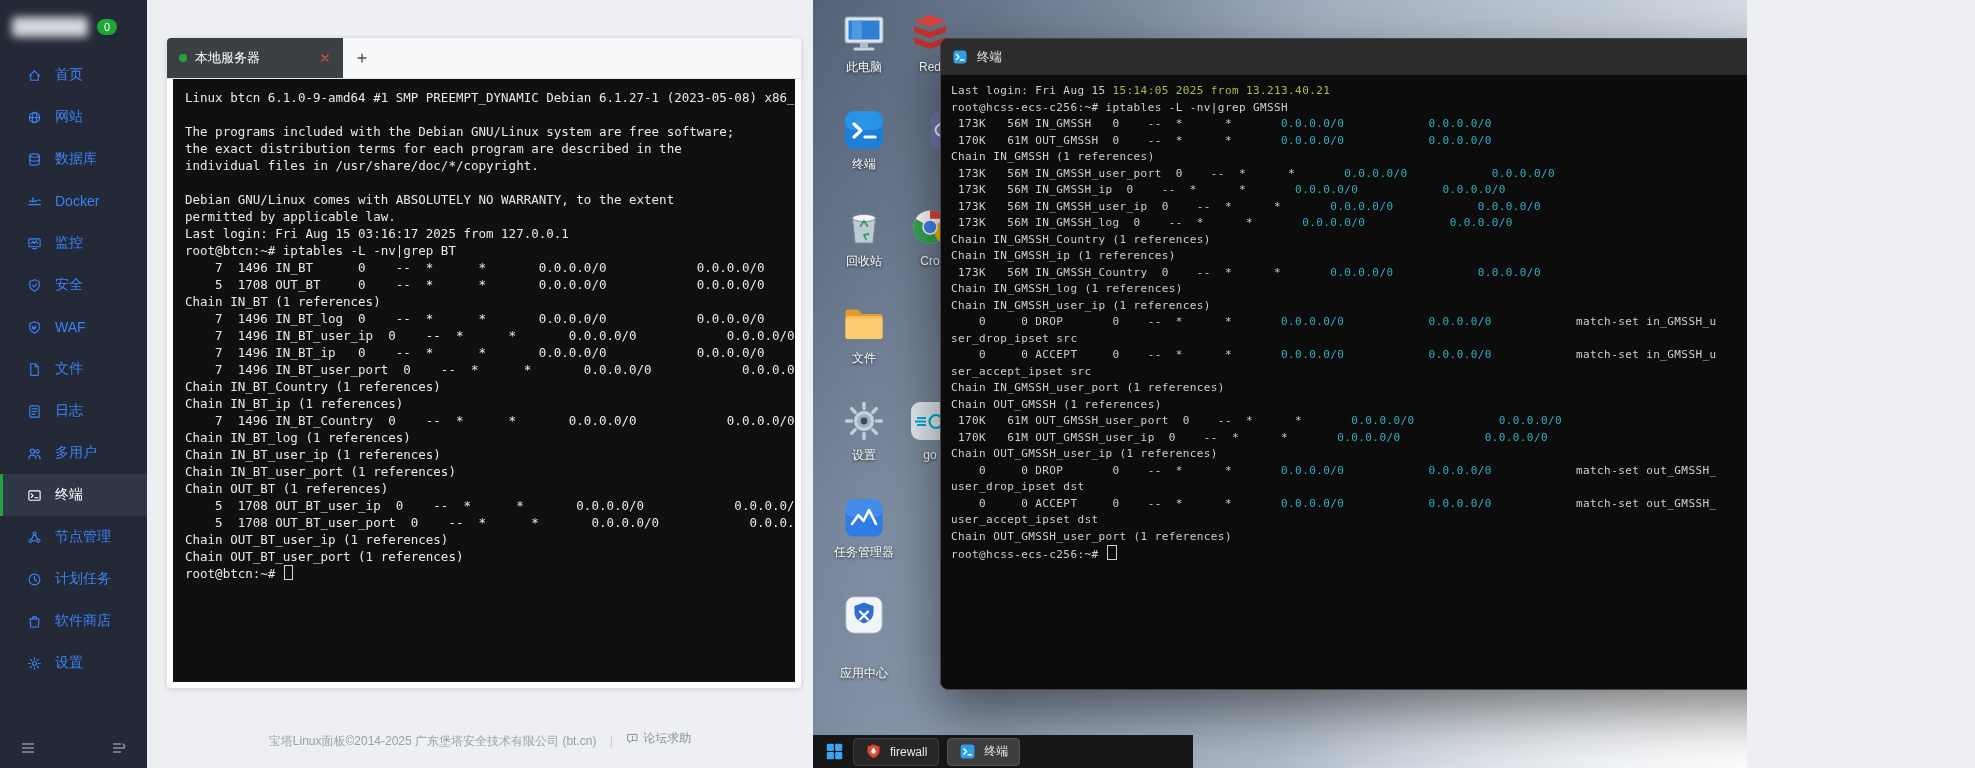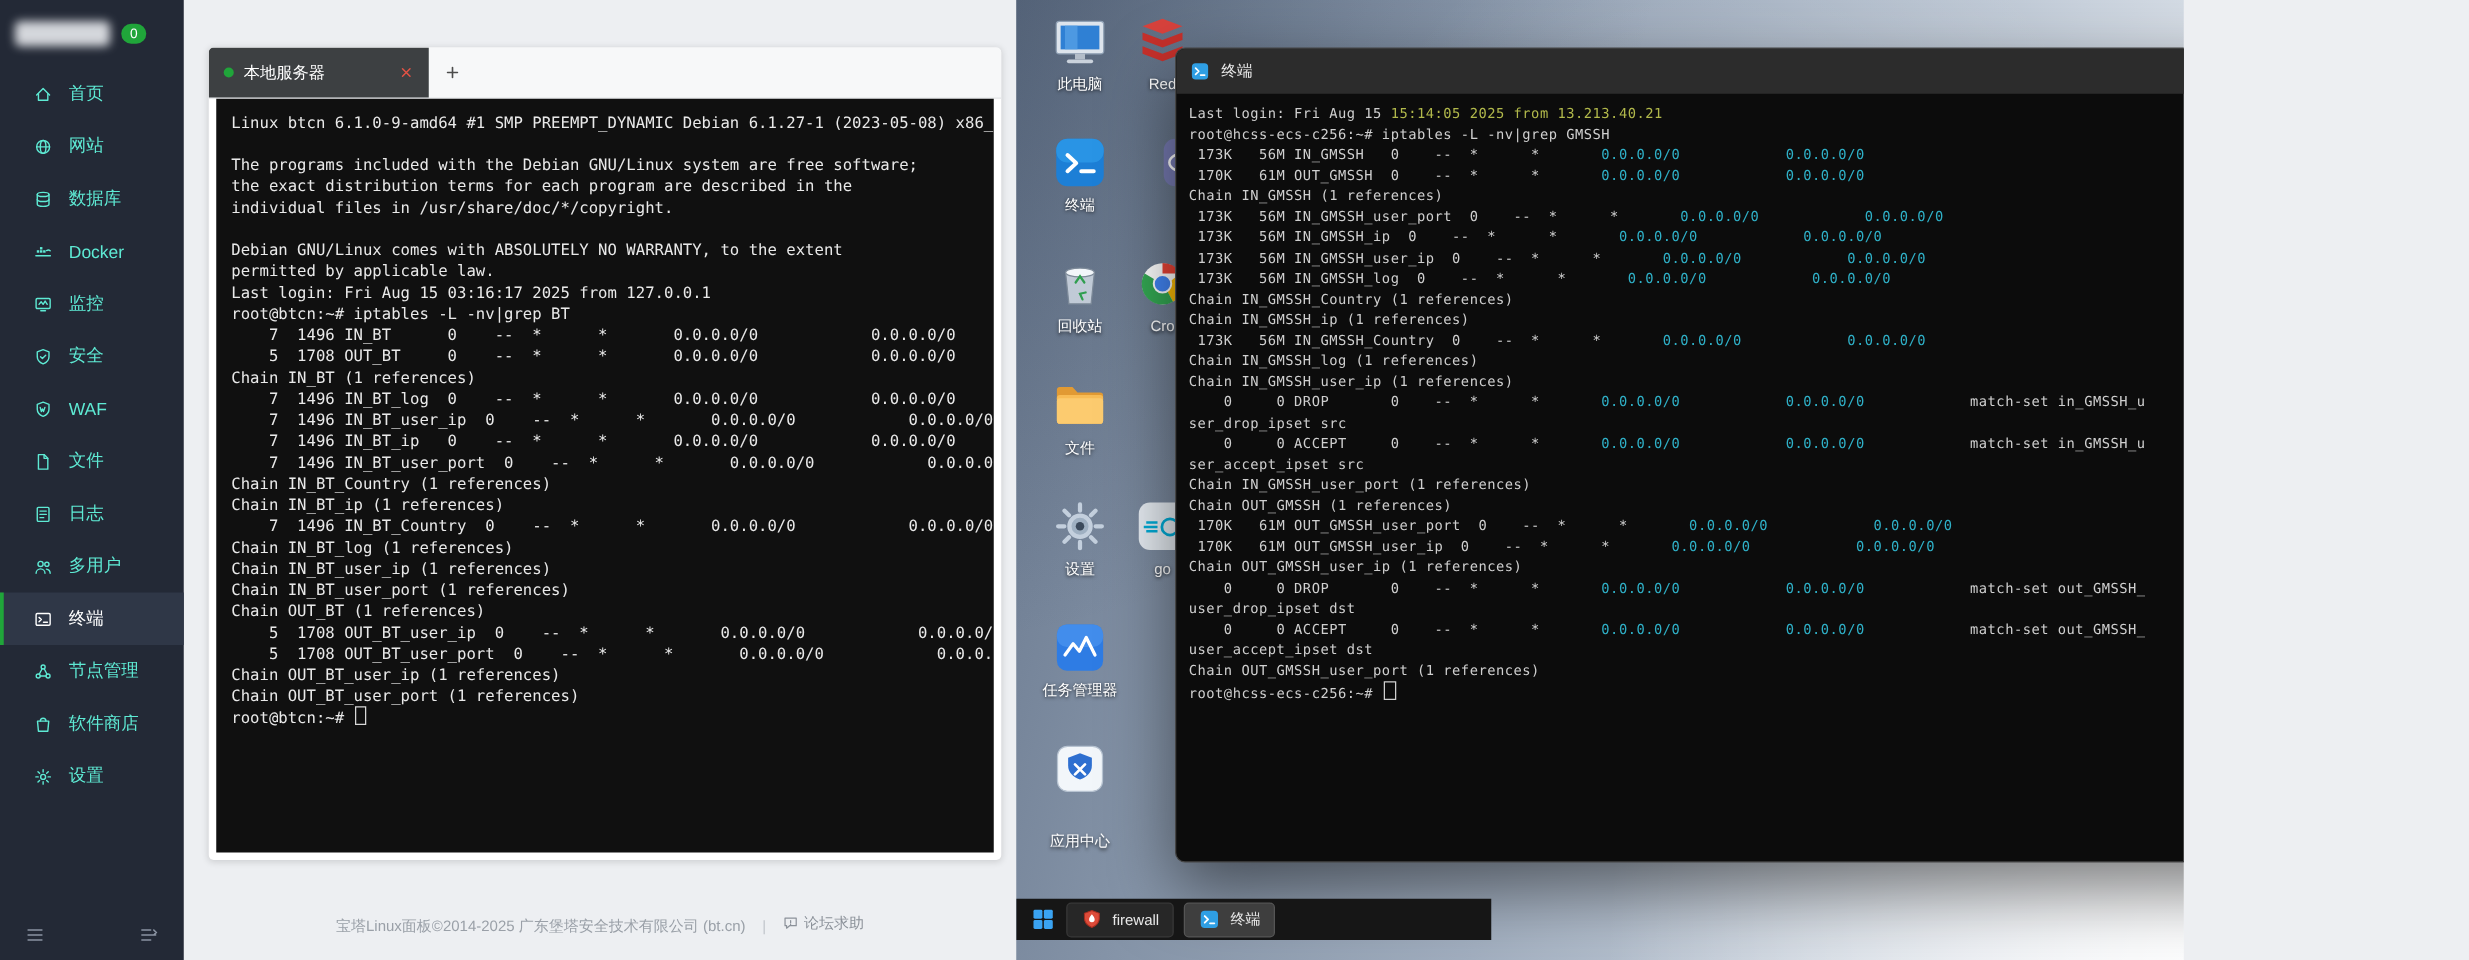--- a/index.html
+++ b/index.html
@@ -6,21 +6,21 @@
   body{width:1975px;height:768px;position:relative;overflow:hidden;background:#edeff2;
        font-family:"Liberation Sans",sans-serif;-webkit-font-smoothing:antialiased}
   .ic svg{display:block}
 
   
   .sidebar{position:absolute;left:0;top:0;width:147px;height:768px;background:#232936;z-index:2}
   .logo-row{height:54px;display:flex;align-items:center;padding:0 12px;gap:9px}
   .logo-blur{width:76px;height:20px;border-radius:4px;background:#e8eaee;filter:blur(4px);opacity:.9}
   .badge{min-width:10px;height:16px;border-radius:9px;background:var(--green);color:#fff;font-size:11px;
          display:flex;align-items:center;justify-content:center;padding:0 5px}
-  .side-item{height:42px;display:flex;align-items:center;gap:13px;padding-left:27px;color:#5eead4;
+  .side-item{height:42px;display:flex;align-items:center;gap:13px;padding-left:27px;color:#3b82f6;
              font-size:14px;cursor:pointer;position:relative}
   .side-item .ic svg{width:15px;height:15px;stroke:currentColor;fill:none;stroke-width:1.2;
                      stroke-linecap:round;stroke-linejoin:round}
   .side-item.active{background:#2f3747;color:#fff}
   .side-item.active::before{content:"";position:absolute;left:0;top:0;bottom:0;width:3px;background:var(--green)}
   .side-bottom{position:absolute;bottom:12px;left:0;right:0;display:flex;justify-content:space-between;
                padding:0 20px;color:#8a93a2}
   .side-bottom svg{width:16px;height:16px;stroke:currentColor;fill:none;stroke-width:1.3;stroke-linecap:round}
 
   
@@ -68,21 +68,21 @@
   .wterm{flex:1;padding:8px 10px;overflow:hidden;font-family:"DejaVu Sans Mono",monospace;font-size:11px;
          letter-spacing:.4px;line-height:16.5px;color:#cfcfcf;white-space:pre}
   .wterm .tl{min-height:16.5px}
   .wterm .cy{color:var(--cyan)}
   .wterm .y{color:var(--yellow)}
   .wterm .cursor{display:inline-block;width:8px;height:13px;border:1px solid #cfcfcf;vertical-align:-2px;margin-left:1px}
 
   .refresh{position:absolute;left:1118px;top:696px;color:#57616e;z-index:2;cursor:pointer}
   .refresh svg{width:22px;height:22px;stroke:currentColor;fill:none;stroke-linecap:round}
 
-  .taskbar{position:absolute;left:0;bottom:16px;width:380px;height:33px;background:#161616;display:flex;
+  .taskbar{position:absolute;left:0;bottom:0;width:380px;height:33px;background:#161616;display:flex;
            align-items:center;gap:8px;padding:0 10px;z-index:10;box-sizing:border-box}
   .start{width:22px;height:22px;display:flex;align-items:center;justify-content:center;cursor:pointer}
   .start svg{width:19px;height:19px}
   .tb-apps{display:flex;gap:8px;align-items:center}
   .tb-app{height:26px;display:flex;align-items:center;gap:8px;padding:0 11px;border-radius:4px;color:#e8e8e8;
           font-size:12px;background:#272727;border:1px solid #383838;cursor:pointer;white-space:nowrap}
   .tb-app.active{background:#3e3e3e;border-color:#555}
   .tb-app .ic svg{width:17px;height:17px}
 </style>
 </head>
@@ -206,20 +206,29 @@
       <div class="side-item">
         <span class="ic">
           <svg viewBox="0 0 16 16">
             <circle cx="8" cy="3.8" r="1.7"></circle>
             <circle cx="3.8" cy="11.5" r="1.7"></circle>
             <circle cx="12.2" cy="11.5" r="1.7"></circle>
             <path d="M7.1 5.3 4.7 10M8.9 5.3l2.4 4.7M5.5 11.5h5"></path>
           </svg>
         </span>
         <span>节点管理</span>
+      </div>
+      <div class="side-item">
+        <span class="ic">
+          <svg viewBox="0 0 16 16">
+            <circle cx="8" cy="8" r="5.7"></circle>
+            <path d="M8 4.6V8l2.4 1.5"></path>
+          </svg>
+        </span>
+        <span>计划任务</span>
       </div>
       <div class="side-item">
         <span class="ic">
           <svg viewBox="0 0 16 16">
             <path d="M3.2 5.2h9.6L12 13.8H4z"></path>
             <path d="M5.6 5.2a2.4 2.4 0 0 1 4.8 0"></path>
           </svg>
         </span>
         <span>软件商店</span>
       </div>

